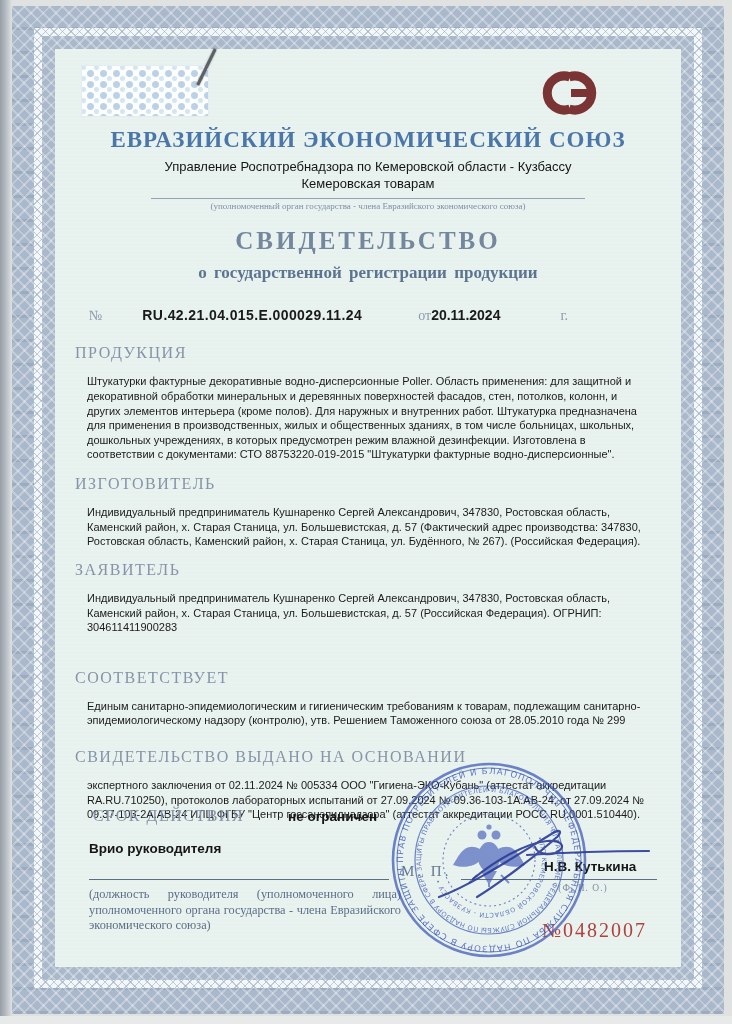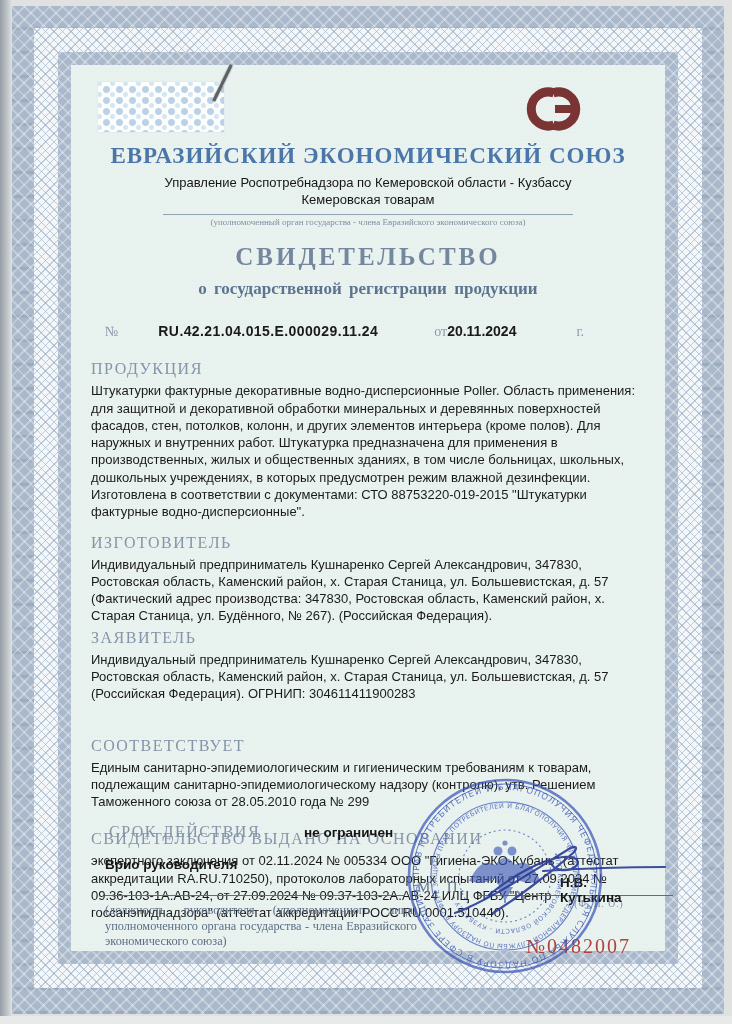--- a/index.html
+++ b/index.html
@@ -16,21 +16,21 @@
   .band-outer{
     width:100%;height:100%;box-sizing:border-box;
     padding:22px 22px 26px 22px;
     background:
       repeating-linear-gradient(45deg, rgba(255,255,255,.30) 0 2px, rgba(255,255,255,0) 2px 9px),
       repeating-linear-gradient(-45deg, rgba(255,255,255,.30) 0 2px, rgba(255,255,255,0) 2px 9px),
       repeating-linear-gradient(0deg, rgba(110,130,155,.22) 0 3px, rgba(110,130,155,0) 3px 24px),
       #a9b8ca;
   }
   .band-lattice{
-    width:100%;height:100%;box-sizing:border-box;padding:24px;
+    width:100%;height:100%;box-sizing:border-box;padding:8px;
     background:
       repeating-linear-gradient(45deg, rgba(145,165,190,.55) 0 1px, rgba(145,165,190,0) 1px 6px),
       repeating-linear-gradient(-45deg, rgba(145,165,190,.55) 0 1px, rgba(145,165,190,0) 1px 6px),
       #f3f7f9;
   }
   .band-inner{
     width:100%;height:100%;box-sizing:border-box;padding:13px;
     background:
       repeating-linear-gradient(45deg, rgba(255,255,255,.30) 0 2px, rgba(255,255,255,0) 2px 8px),
       repeating-linear-gradient(-45deg, rgba(255,255,255,.30) 0 2px, rgba(255,255,255,0) 2px 8px),
@@ -85,21 +85,21 @@
   .num-ot{font-family:"Liberation Serif",serif;color:#8b9aae;margin-left:56px;text-align:right;}
   .num-date{font-weight:bold;color:#1a1a1a;}
   .num-g{font-family:"Liberation Serif",serif;color:#8b9aae;margin-left:60px;}
 
   
   .section{margin-top:13px;}
   .section-heading{
     font-family:"Liberation Serif",serif;font-size:16px;color:#8594a8;
     letter-spacing:1.5px;font-weight:normal;margin:0 0 4px 0;
   }
-  .section-body{font-size:13px;line-height:1.33;color:#1b1b1b;margin:0;}
+  .section-body{font-size:11px;line-height:1.33;color:#1b1b1b;margin:12px;}
   .mt-lg{margin-top:34px;}
   .mt-md{margin-top:20px;}
 
   
   .bottom-block{position:absolute;left:34px;right:30px;top:758px;height:148px;z-index:2;}
   .validity-row{position:absolute;left:4px;top:0;display:flex;align-items:baseline;text-align:center;}
   .validity-value{font-size:13.5px;font-weight:bold;color:#161616;margin-left:44px;}
   .signer-role{position:absolute;left:0;top:34px;font-size:13.5px;font-weight:bold;color:#161616;text-align:center;}
   .sig-line-left{position:absolute;left:0;top:72px;width:300px;border-bottom:1.2px solid #5c6d83;}
   .mp-label{position:absolute;left:312px;top:56px;font-family:"Liberation Serif",serif;

